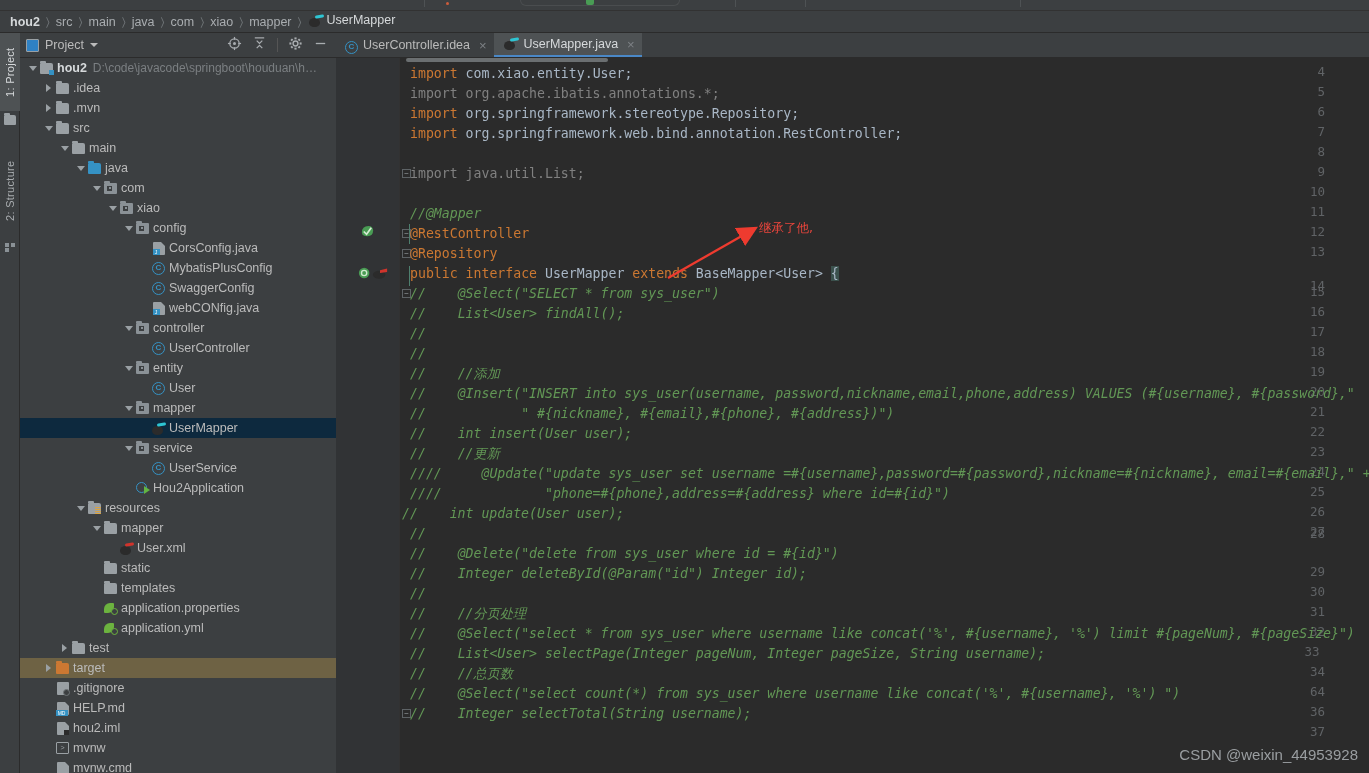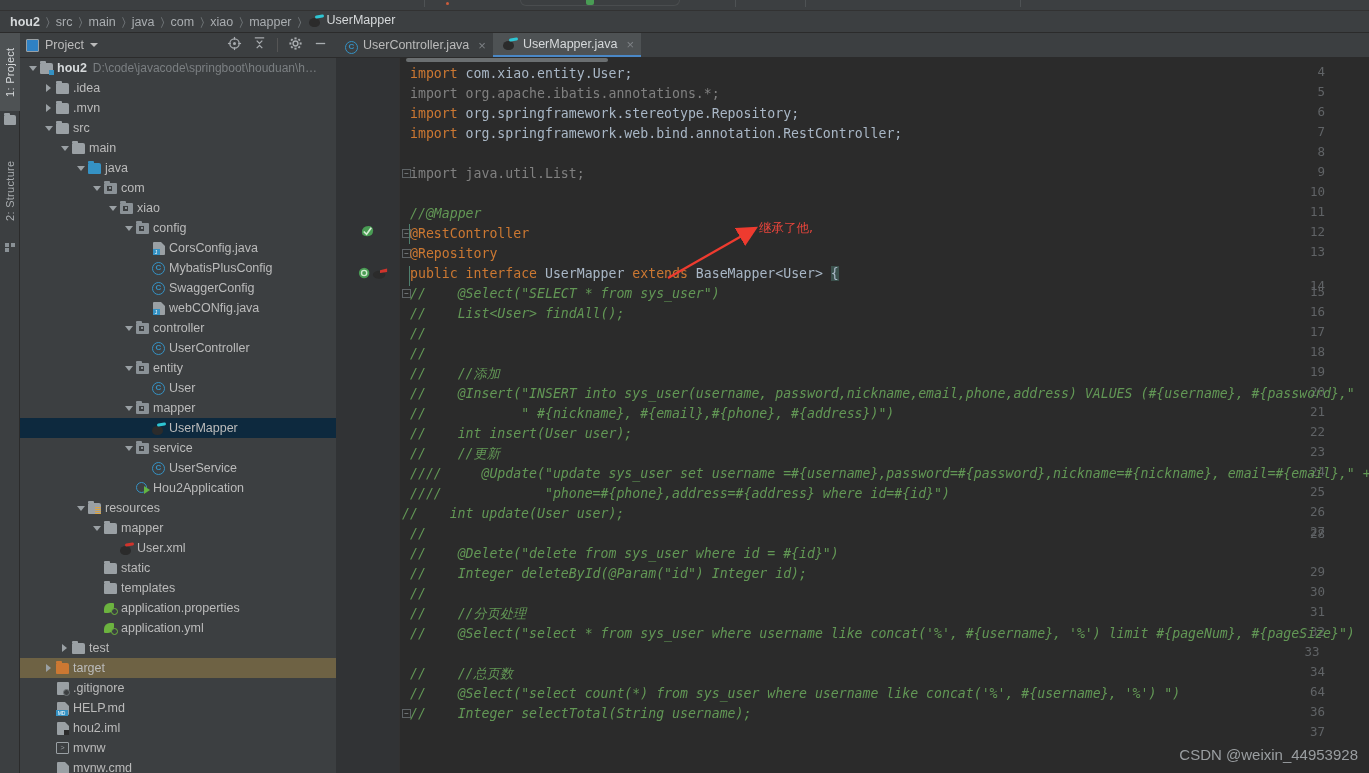--- a/index.html
+++ b/index.html
@@ -656,21 +656,21 @@
         <span class="ico">
           <span class="j-file"></span>
         </span>
         <span class="tlabel">mvnw.cmd</span>
       </div>
     </div>
 
   <div class="etabs" id="etabs">
       <div class="etab">
         <span><span class="c-class" style="display:inline-block;vertical-align:-2px;">C</span></span>
-        <span>UserController.java</span>
+        <span>UserController.idea</span>
         <span class="x">×</span>
       </div>
       <div class="etab active">
         <span><span class="mybatis-ico" style="display:inline-block;vertical-align:-2px;"><span class="bird"></span><span class="beak"></span></span></span>
         <span>UserMapper.java</span>
         <span class="x">×</span>
       </div>
     </div>
 
   <div class="editor">
@@ -746,20 +746,21 @@
         <div class="cline" style="top: 386px; left: 10px;"><span class="cmt">//    //更新</span></div>
         <div class="cline" style="top: 406px; left: 10px;"><span class="cmt">////     @Update("update sys_user set username =#{username},password=#{password},nickname=#{nickname}, email=#{email}," +</span></div>
         <div class="cline" style="top: 426px; left: 10px;"><span class="cmt">////             "phone=#{phone},address=#{address} where id=#{id}")</span></div>
         <div class="cline" style="top: 446px; left: 2px;"><span class="cmt">//    int update(User user);</span></div>
         <div class="cline" style="top: 466px; left: 10px;"><span class="cmt">//</span></div>
         <div class="cline" style="top: 486px; left: 10px;"><span class="cmt">//    @Delete("delete from sys_user where id = #{id}")</span></div>
         <div class="cline" style="top: 506px; left: 10px;"><span class="cmt">//    Integer deleteById(@Param("id") Integer id);</span></div>
         <div class="cline" style="top: 526px; left: 10px;"><span class="cmt">//</span></div>
         <div class="cline" style="top: 546px; left: 10px;"><span class="cmt">//    //分页处理</span></div>
         <div class="cline" style="top: 566px; left: 10px;"><span class="cmt">//    @Select("select * from sys_user where username like concat('%', #{username}, '%') limit #{pageNum}, #{pageSize}")</span></div>
+        <div class="cline" style="top: 586px; left: 10px;"><span class="cmt">//    List&lt;User&gt; selectPage(Integer pageNum, Integer pageSize, String username);</span></div>
         <div class="cline" style="top: 606px; left: 10px;"><span class="cmt">//    //总页数</span></div>
         <div class="cline" style="top: 626px; left: 10px;"><span class="cmt">//    @Select("select count(*) from sys_user where username like concat('%', #{username}, '%') ")</span></div>
         <div class="cline" style="top: 646px; left: 10px;"><span class="cmt">//    Integer selectTotal(String username);</span></div>
         <div class="cline" style="top: 666px; left: 10px;"></div>
       </div>
 
     <div class="gicon" style="left:24px; top:166px;">
       <svg width="15" height="15" viewBox="0 0 16 16">
           <path d="M2 9 Q2 2 9 2 Q14 2 14 7 Q14 13 8 13 Q2 13 2 9Z" fill="#499c54"></path>
           <path d="M4 8 L7 11 L12 4" fill="none" stroke="#d6ecd4" stroke-width="1.8"></path>

